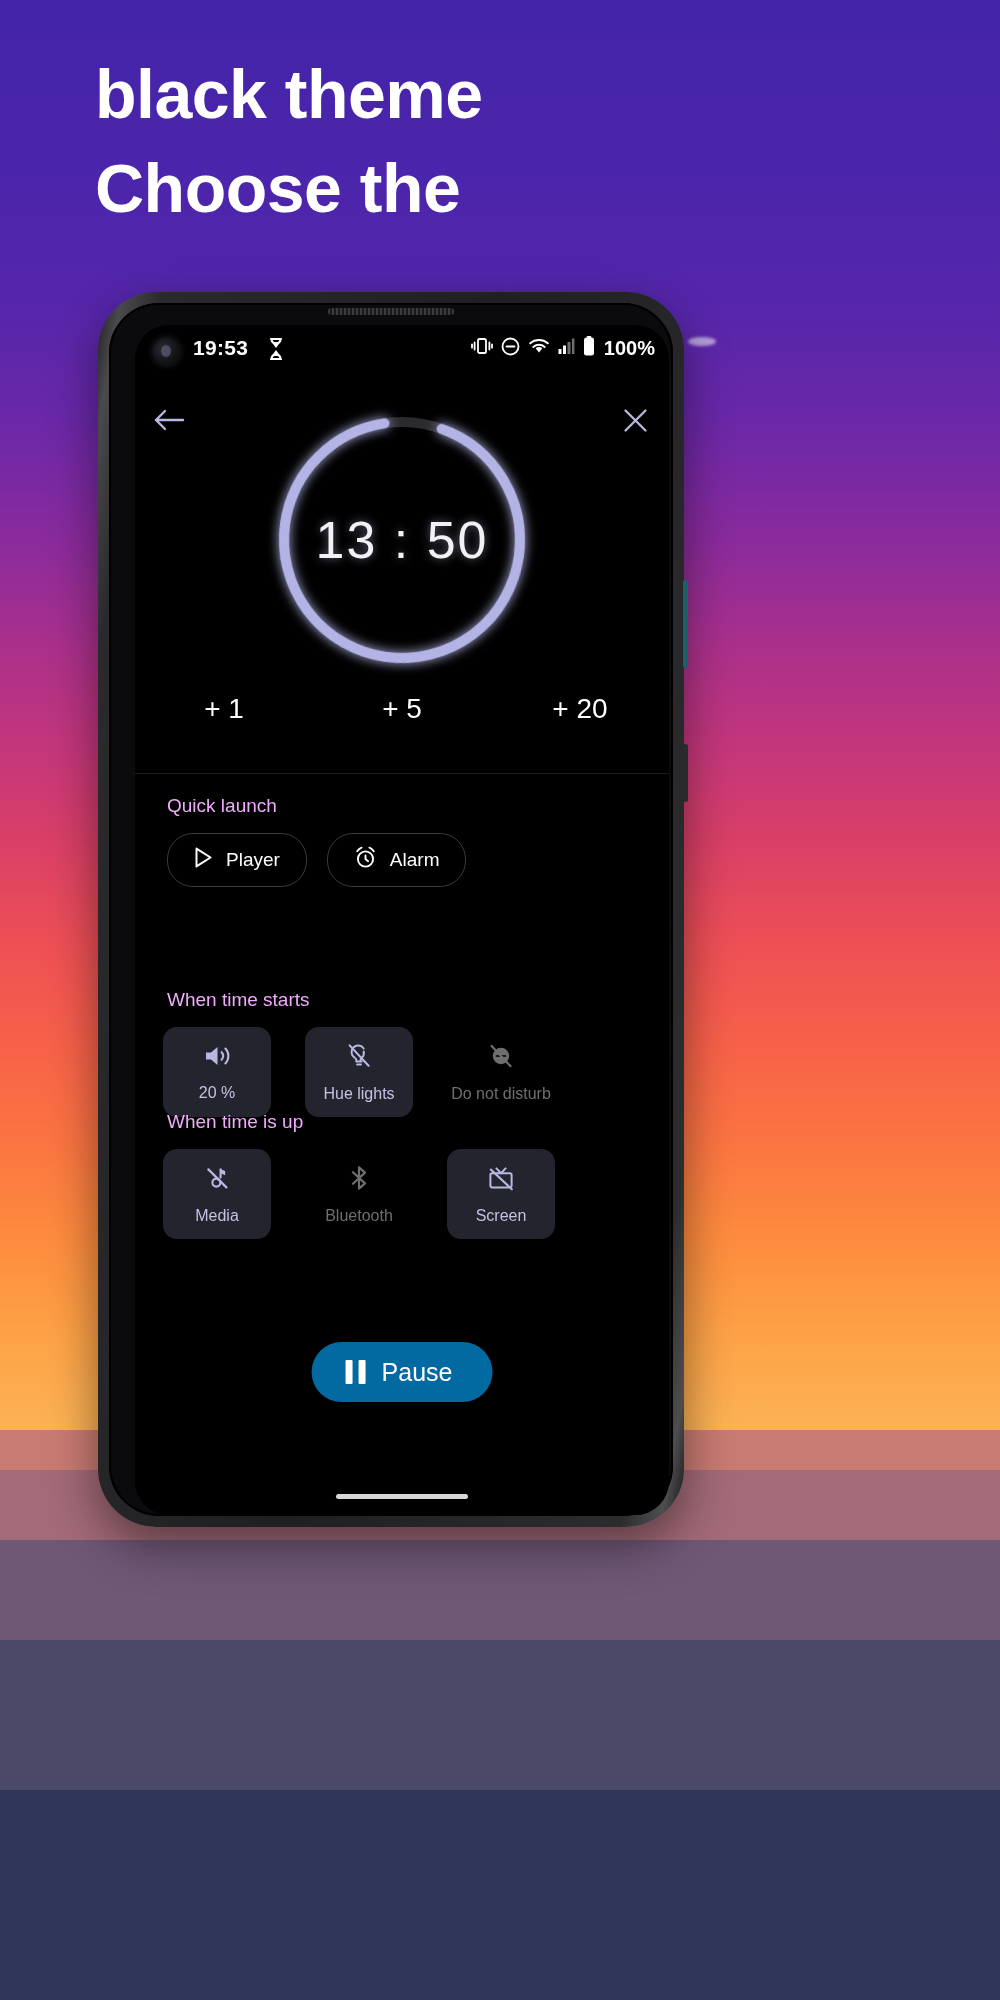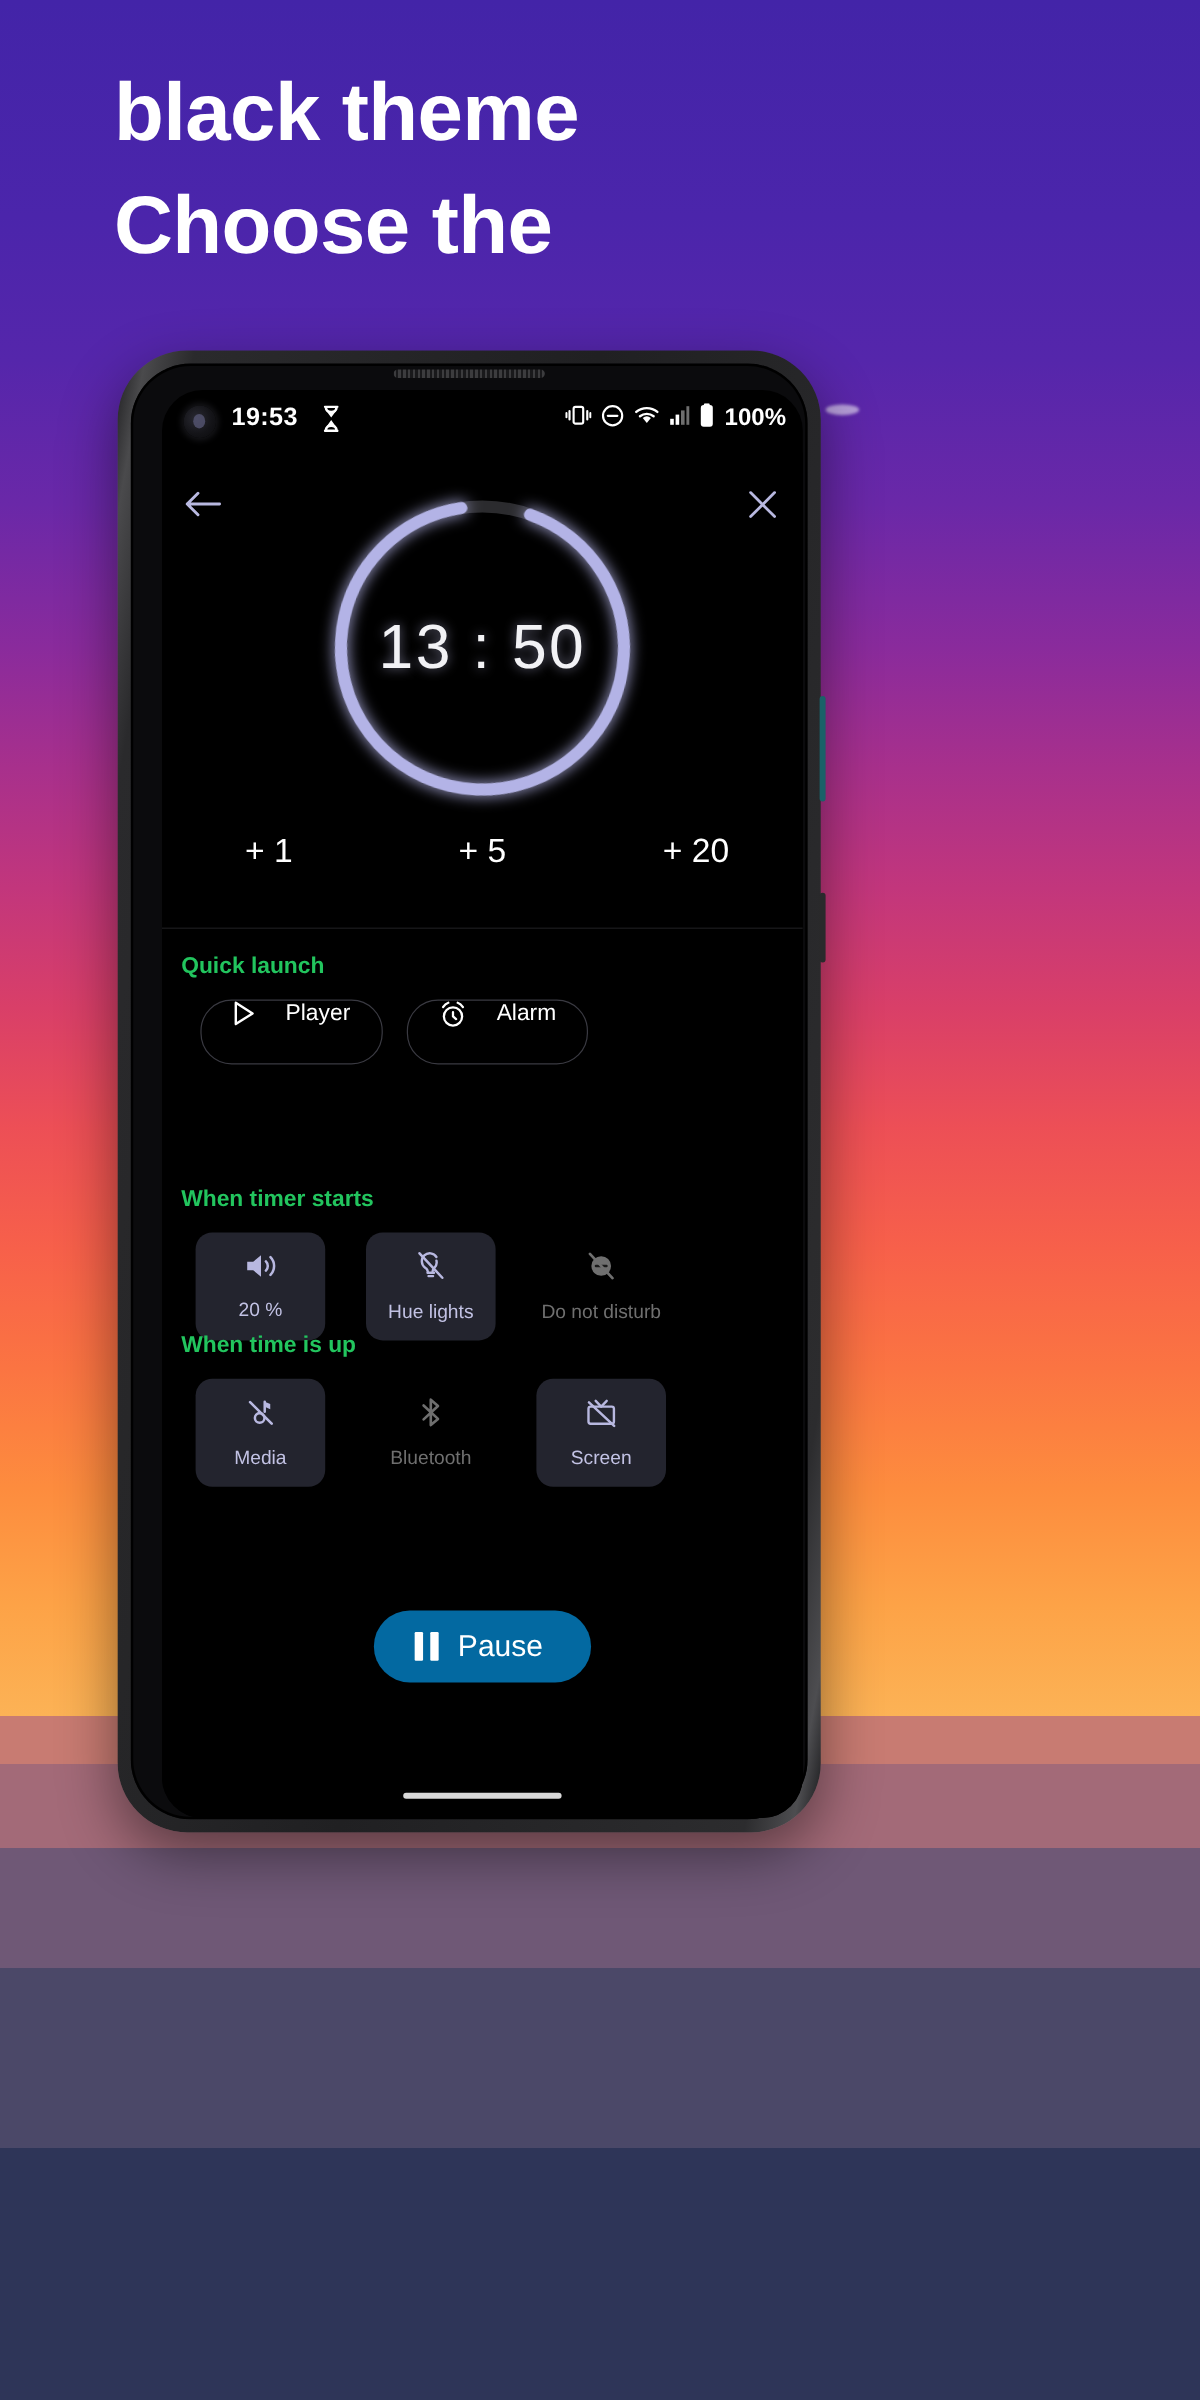--- a/index.html
+++ b/index.html
@@ -117,30 +117,30 @@
     text-shadow:0 0 10px rgba(190,190,230,.55);
   }
 
   
   .addrow{position:absolute;left:0;top:316px;width:534px;display:flex;}
   .addrow > div{flex:1;text-align:center;color:#fff;font-size:28px;font-weight:400;cursor:pointer;}
 
   .divider{position:absolute;left:0;top:396px;width:534px;height:1px;background:#1c1c1e;}
 
   .sect-title{
-    position:absolute;left:16px;color:#22c55e;font-size:19px;font-weight:700;
+    position:absolute;left:32px;color:#f0abfc;font-size:19px;font-weight:400;
   }
   .t-quick{top:418px;}
   .t-start{top:612px;}
   .t-up{top:734px;}
 
   
   .pillrow{position:absolute;left:32px;top:456px;display:flex;gap:20px;}
   .pill{
-    display:flex;align-items:flex-start;gap:25px;
+    display:flex;align-items:center;gap:13px;
     height:52px;padding:0 26px;border-radius:26px;
     border:1px solid #3a3a42;color:#fff;font-size:19px;cursor:pointer;
   }
 
   
   .tilerow{position:absolute;left:28px;width:480px;display:flex;gap:0;}
   .r-start{top:650px;}
   .r-up{top:772px;}
   .tile{
     width:108px;height:90px;border-radius:14px;
@@ -303,21 +303,21 @@
               <svg width="23" height="23" viewBox="0 0 23 23">
                 <circle cx="11.5" cy="13" r="7.6" stroke="#fff" stroke-width="1.9" fill="none"></circle>
                 <path d="M11.5 9.4V13l2.6 2.2" stroke="#fff" stroke-width="1.9" fill="none" stroke-linecap="round" stroke-linejoin="round"></path>
                 <path d="M3.2 5.2C4.4 3.4 6 2.1 7.6 1.6M19.8 5.2c-1.2-1.8-2.8-3.1-4.4-3.6" stroke="#fff" stroke-width="1.9" fill="none" stroke-linecap="round"></path>
               </svg>
             </span>
             <span>Alarm</span>
           </div>
         </div>
 
-        <div class="sect-title t-start">When timer starts</div>
+        <div class="sect-title t-start">When time starts</div>
         <div class="tilerow r-start">
 
           <div class="tile on">
             <span>
               <svg width="28" height="26" viewBox="0 0 28 26">
                 <path d="M3 9.5h5L14.5 4v18L8 16.5H3z" fill="#b8b8e0"></path>
                 <path d="M18.6 9.2a5.4 5.4 0 0 1 0 7.6M22.4 5.6a10.6 10.6 0 0 1 0 14.8" stroke="#b8b8e0" stroke-width="2.1" fill="none" stroke-linecap="round"></path>
               </svg>
             </span>
             <span class="tl">20 %</span>

